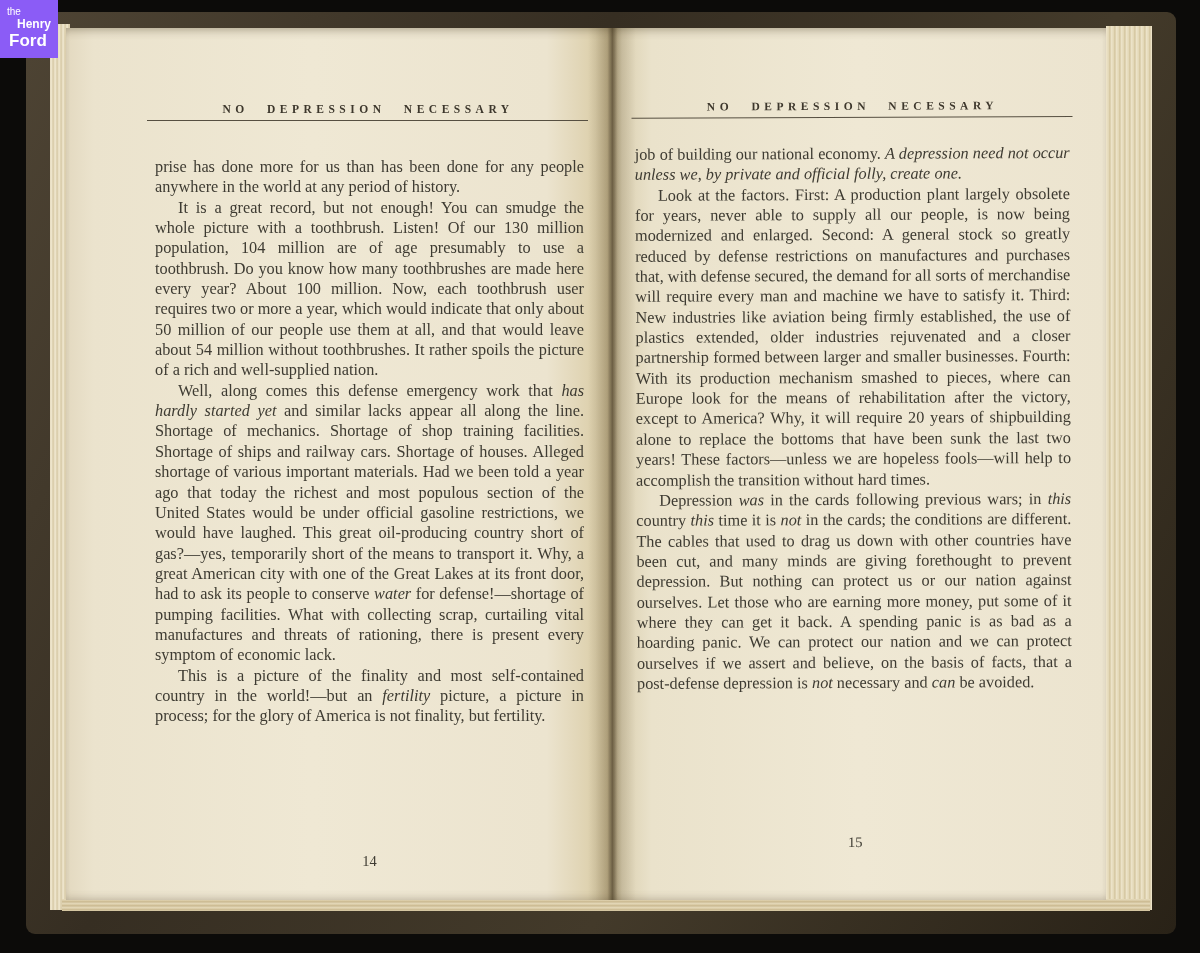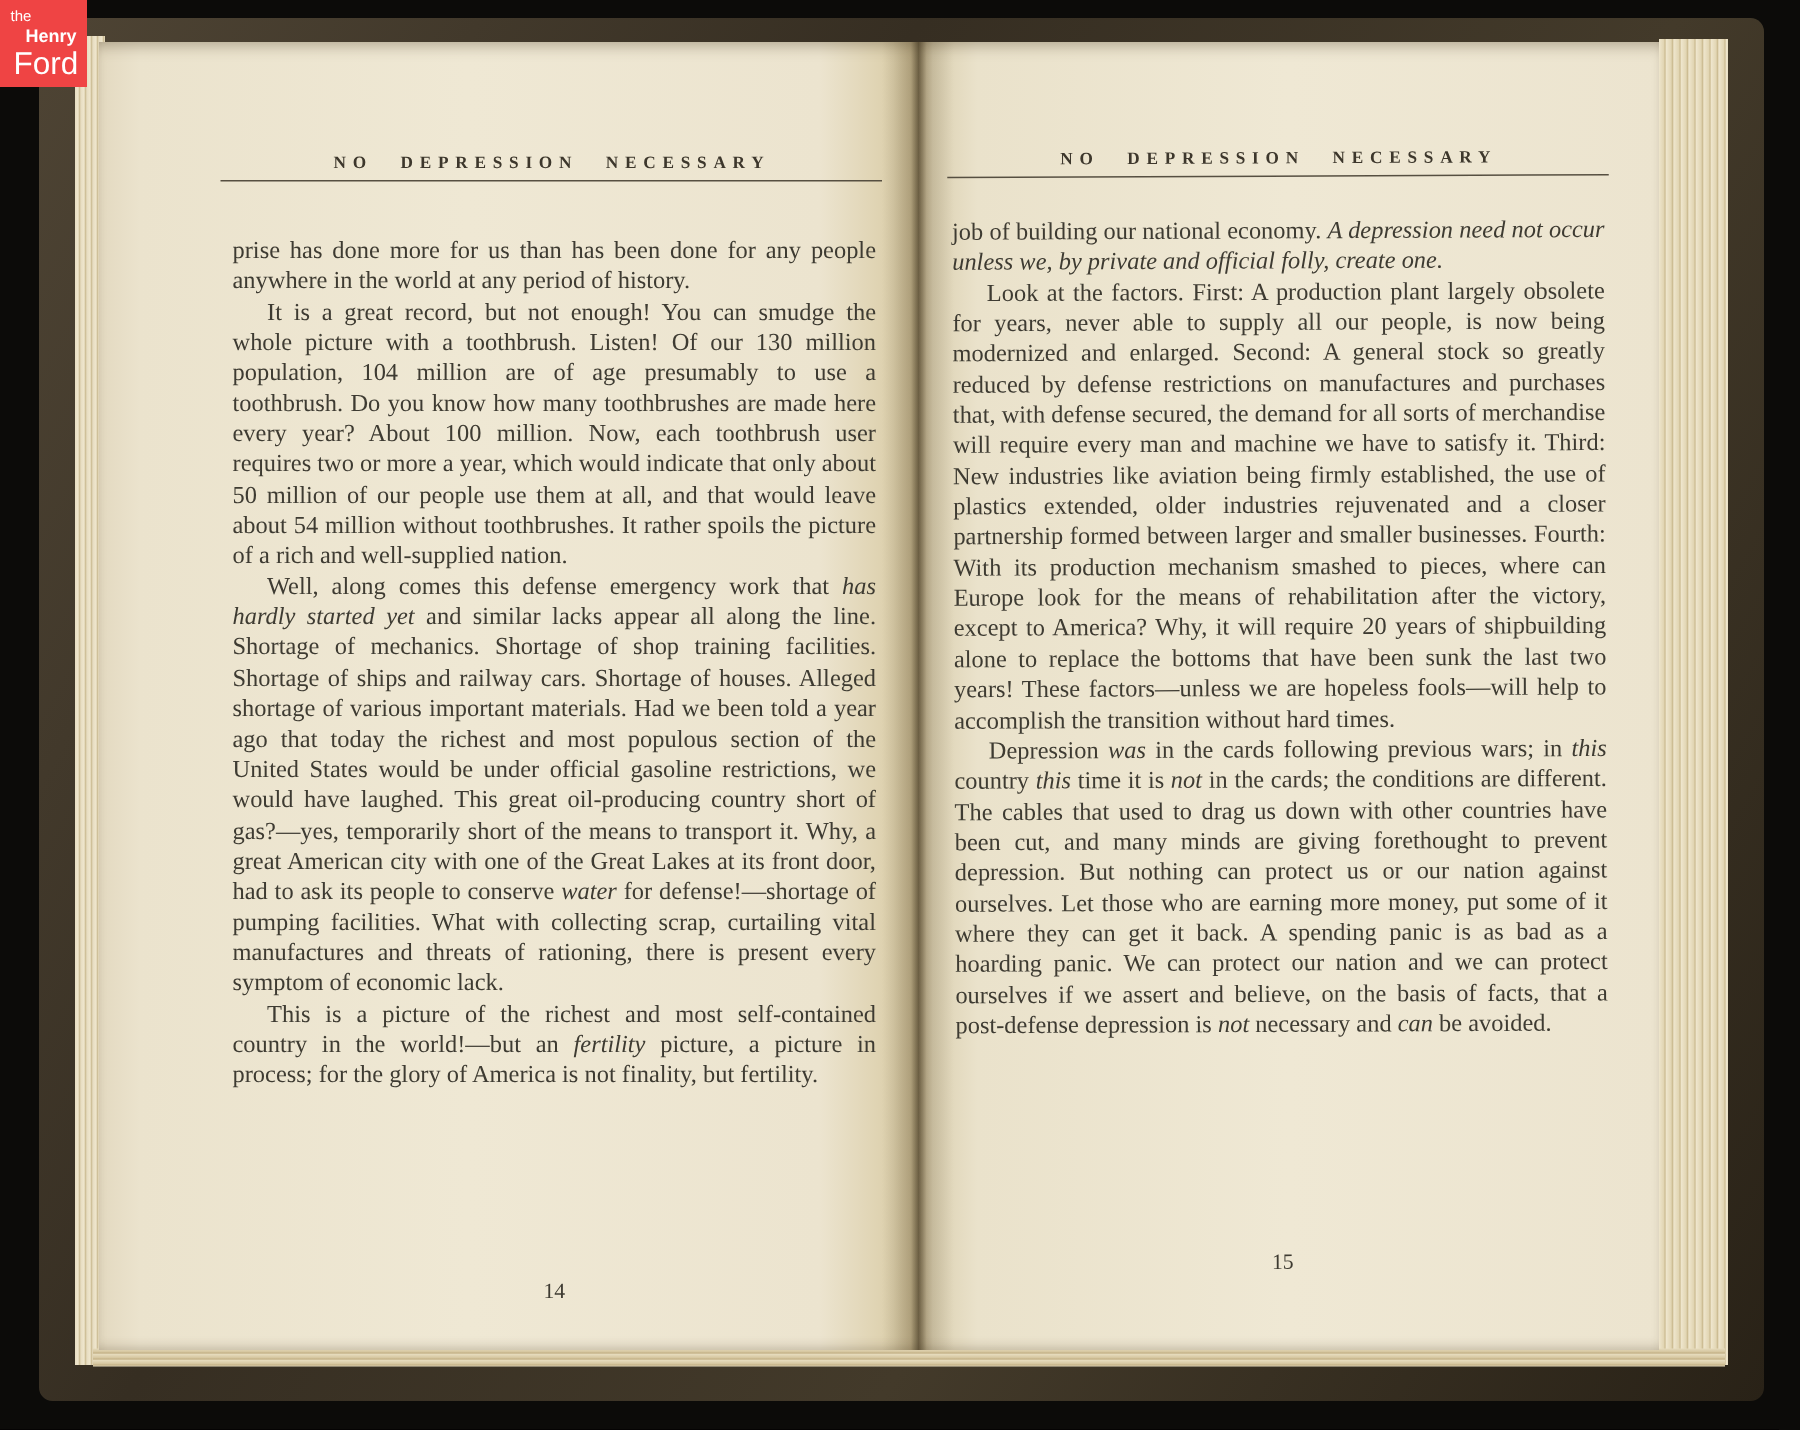--- a/index.html
+++ b/index.html
@@ -55,27 +55,27 @@
     position:absolute; text-align:justify;
     font-size:16.3px; line-height:20.35px; color:#3e3b32;
   }
   .page-body p { margin:0; }
   .page-body p.indent { text-indent:23px; }
   .page-number { position:absolute; font-size:14.5px; color:#3e3b32; text-align:center; }
   .rot-right { transform:rotate(-0.25deg); transform-origin:50% 50%; }
   
   .logo {
     position:absolute; left:0; top:0; width:58px; height:58px;
-    background:#ef4444; color:#fff;
+    background:#8b5cf6; color:#fff;
     font-family:"Liberation Sans", sans-serif;
     padding:5px 0 0 6px; box-sizing:border-box; line-height:1;
   }
   .logo .l1 { font-size:10px; margin:2px 0 0 1px; }
   .logo .l2 { font-weight:bold; font-size:12px; margin:1px 0 0 11px; }
-  .logo .l3 { font-weight:normal; font-size:21px; margin:2px 0 0 3px; }
+  .logo .l3 { font-weight:bold; font-size:17px; margin:2px 0 0 3px; }
 </style>
 </head>
 <body>
 
 <div class="photo">
 
   <div class="book-cover"></div>
   <div class="page-stack-left"></div>
   <div class="page-stack-right"></div>
   <div class="page-stack-bottom"></div>
@@ -83,21 +83,21 @@
   <div class="page left"></div>
   <div class="page right"></div>
   <div class="gutter-shadow"></div>
 
   <div class="running-header" style="left:150px; top:103px; width:436px;">NO DEPRESSION NECESSARY</div>
   <div class="header-rule" style="left:147px; top:120px; width:441px;"></div>
   <div class="page-body" style="left:155px; top:157px; width:429px;">
       <p><span>prise has done more for us than has been done for any people anywhere in the world at any period of history.</span></p>
       <p class="indent"><span>It is a great record, but not enough! You can smudge the whole picture with a toothbrush. Listen! Of our 130 million population, 104 million are of age presumably to use a toothbrush. Do you know how many toothbrushes are made here every year? About 100 million. Now, each toothbrush user requires two or more a year, which would indicate that only about 50 million of our people use them at all, and that would leave about 54 million without toothbrushes. It rather spoils the picture of a rich and well-supplied nation.</span></p>
       <p class="indent"><span>Well, along comes this defense emergency work that </span><i>has hardly started yet</i><span> and similar lacks appear all along the line. Shortage of mechanics. Shortage of shop training facilities. Shortage of ships and railway cars. Shortage of houses. Alleged shortage of various important materials. Had we been told a year ago that today the richest and most populous section of the United States would be under official gasoline restrictions, we would have laughed. This great oil-producing country short of gas?—yes, temporarily short of the means to transport it. Why, a great American city with one of the Great Lakes at its front door, had to ask its people to conserve </span><i>water</i><span> for defense!—shortage of pumping facilities. What with collecting scrap, curtailing vital manufactures and threats of rationing, there is present every symptom of economic lack.</span></p>
-      <p class="indent"><span>This is a picture of the richest and most self-contained country in the world!—but an </span><i>fertility</i><span> picture, a picture in process; for the glory of America is not finality, but fertility.</span></p>
+      <p class="indent"><span>This is a picture of the finality and most self-contained country in the world!—but an </span><i>fertility</i><span> picture, a picture in process; for the glory of America is not finality, but fertility.</span></p>
     </div>
   <div class="page-number" style="left:155px; top:837px; width:429px;margin-top:16px;">14</div>
 
   <div class="rot-right">
     <div class="running-header" style="position:absolute; left:634px; top:101px; width:436px;">NO DEPRESSION NECESSARY</div>
     <div class="header-rule" style="left:631px; top:118px; width:441px;"></div>
     <div class="page-body" style="left:634px; top:145px; width:435px;">
         <p><span>job of building our national economy. </span><i>A depression need not occur unless we, by private and official folly, create one.</i></p>
         <p class="indent"><span>Look at the factors. First: A production plant largely obsolete for years, never able to supply all our people, is now being modernized and enlarged. Second: A general stock so greatly reduced by defense restrictions on manufactures and purchases that, with defense secured, the demand for all sorts of merchandise will require every man and machine we have to satisfy it. Third: New industries like aviation being firmly established, the use of plastics extended, older industries rejuvenated and a closer partnership formed between larger and smaller businesses. Fourth: With its production mechanism smashed to pieces, where can Europe look for the means of rehabilitation after the victory, except to America? Why, it will require 20 years of shipbuilding alone to replace the bottoms that have been sunk the last two years! These factors—unless we are hopeless fools—will help to accomplish the transition without hard times.</span></p>
         <p class="indent"><span>Depression </span><i>was</i><span> in the cards following previous wars; in </span><i>this</i><span> country </span><i>this</i><span> time it is </span><i>not</i><span> in the cards; the conditions are different. The cables that used to drag us down with other countries have been cut, and many minds are giving forethought to prevent depression. But nothing can protect us or our nation against ourselves. Let those who are earning more money, put some of it where they can get it back. A spending panic is as bad as a hoarding panic. We can protect our nation and we can protect ourselves if we assert and believe, on the basis of facts, that a post-defense depression is </span><i>not</i><span> necessary and </span><i>can</i><span> be avoided.</span></p>

